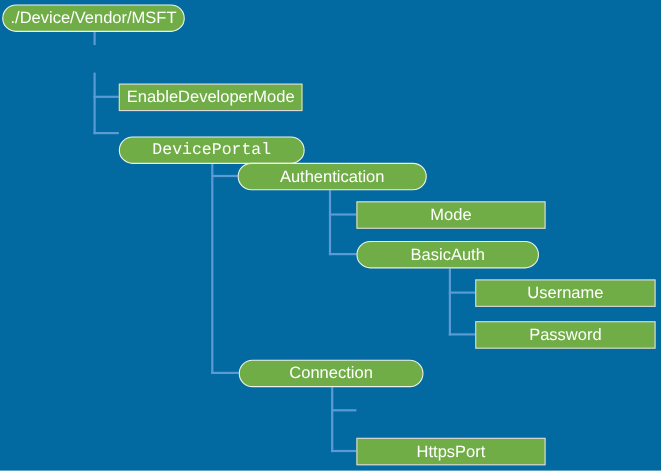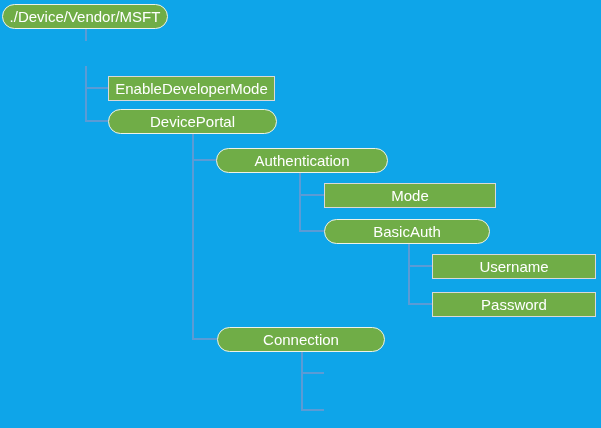--- a/index.html
+++ b/index.html
@@ -6,21 +6,21 @@
     --fill:#70AD47;
     --text:#FFFFFF;
     --line:#5B9BD5;
     --rect-border:#D9D9D9;
     --pill-border:#EDF2E8;
   }
   html,body{margin:0;padding:0;background:#fff;}
   #canvas{
     position:relative;
     width:601px;height:428px;
-    background:#0ea5e9;
+    background:#0369a1;
     font-family:"Liberation Sans", sans-serif;
     overflow:hidden;
   }
   .node{
     position:absolute;
     height:25px;
     box-sizing:border-box;
     background:var(--fill);
     color:var(--text);
     font-size:15px;
@@ -31,21 +31,21 @@
   .pill{border-radius:13px;border:1px solid var(--pill-border);}
   .rect{border:1px solid var(--rect-border);}
   .line{position:absolute;background:var(--line);}
   .v{width:2px;}
   .h{height:2px;}
 
   
   #n0{left:2px;  top:4px;   width:166px;}
   #n1{left:2px;  top:41px;  width:168px;}
   #n2{left:108px;top:76px;  width:167px;}
-  #n3{left:108px;top:109px; width:169px;}
+  #n3{left:108px;top:124px; width:169px;font-family:Liberation Mono, monospace;}
   #n4{left:216px;top:148px; width:172px;}
   #n5{left:324px;top:183px; width:172px;}
   #n6{left:324px;top:219px; width:166px;}
   #n7{left:432px;top:254px; width:164px;}
   #n8{left:432px;top:292px; width:164px;}
   #n9{left:217px;top:327px; width:168px;}
   #n10{left:324px;top:361px;width:172px;}
   #n11{left:324px;top:398px;width:172px;}
 
   
@@ -90,14 +90,15 @@
 
   <div class="node pill" id="n0">./Device/Vendor/MSFT</div>
   <div class="node rect" id="n2">EnableDeveloperMode</div>
   <div class="node pill" id="n3">DevicePortal</div>
   <div class="node pill" id="n4">Authentication</div>
   <div class="node rect" id="n5">Mode</div>
   <div class="node pill" id="n6">BasicAuth</div>
   <div class="node rect" id="n7">Username</div>
   <div class="node pill" id="n9">Connection</div>
   <div class="node rect" id="n8">Password</div>
+  <div class="node rect" id="n11">HttpsPort</div>
 
 </div>
 
 </body></html>

